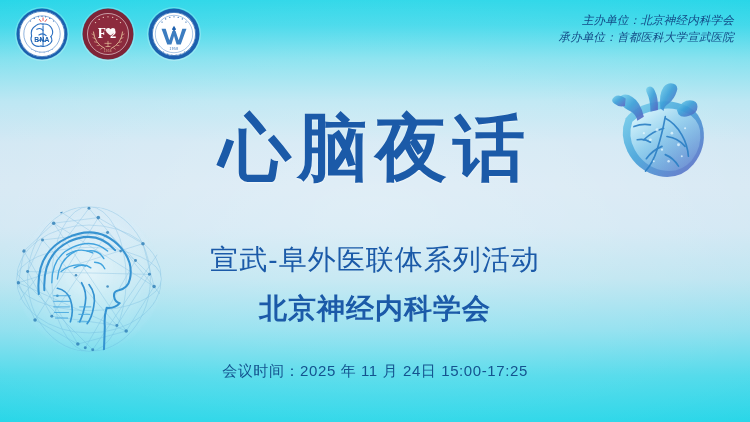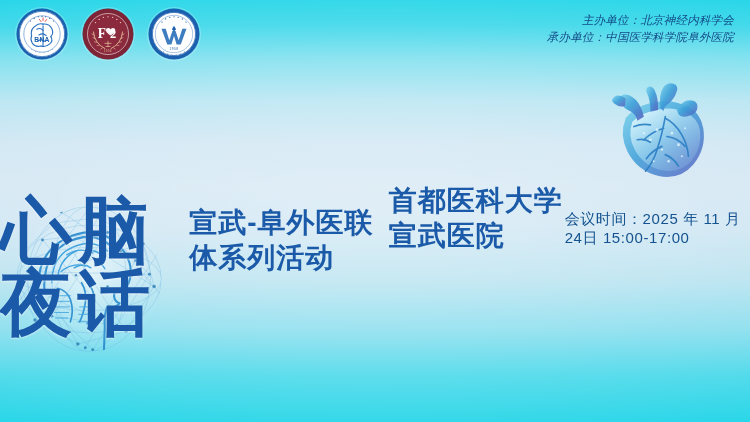--- a/index.html
+++ b/index.html
@@ -94,36 +94,36 @@
     height: 104px;
     z-index: 2;
   }
 
   
   .content {
     position: absolute;
     inset: 0;
     z-index: 5;
     display: flex;
-    flex-direction: row;
+    flex-direction: column;
     align-items: center;
   }
   .main-title {
     margin-top: 112px;
     font-size: 72px;
     font-weight: bold;
     color: #1b5aa8;
     letter-spacing: 6px;
     line-height: 1;
     text-shadow: 0 1px 2px rgba(255,255,255,0.55);
   }
   .subtitle-1 {
     margin-top: 58px;
     font-size: 28px;
-    font-weight: bold;
+    font-weight: normal;
     color: #1b5aa8;
     letter-spacing: 1px;
     line-height: 1.25;
   }
   .subtitle-2 {
     margin-top: 14px;
     font-size: 28px;
     font-weight: bold;
     color: #1b5aa8;
     letter-spacing: 1px;
@@ -265,21 +265,21 @@
             <circle cx="54" cy="90" r="0.9"></circle>
           <circle cx="62" cy="88" r="0.9"></circle>
             <circle cx="70" cy="84" r="0.9"></circle>
         </g>
       </svg>
     </span>
   </div>
 
   <div class="org-block">
     <div class="org-line">主办单位：北京神经内科学会</div>
-    <div class="org-line">承办单位：中国医学科学院阜外医院</div>
+    <div class="org-line">承办单位：首都医科大学宣武医院</div>
   </div>
 
   <div class="brain-art">
     <svg viewBox="0 0 200 200" width="186" height="186" aria-hidden="true">
       <defs>
         <radialGradient id="sphereGlow" cx="50%" cy="45%" r="55%">
           <stop offset="0%" stop-color="#ffffff" stop-opacity="0.55"></stop>
           <stop offset="70%" stop-color="#ddf1fb" stop-opacity="0.25"></stop>
           <stop offset="100%" stop-color="#bfe7f6" stop-opacity="0.05"></stop>
         </radialGradient>
@@ -424,17 +424,17 @@
           <circle cx="88" cy="96" r="1.5"></circle>
         <circle cx="70" cy="96" r="1.2"></circle>
           <circle cx="104" cy="90" r="1.2"></circle>
       </g>
     </svg>
   </div>
 
   <div class="content">
     <div class="main-title">心脑夜话</div>
     <div class="subtitle-1">宣武-阜外医联体系列活动</div>
-    <div class="subtitle-2">首都医科大学宣武医院</div>
-    <div class="meeting-time">会议时间：2025 年 11 月 24日  15:00-17:00</div>
+    <div class="subtitle-2">北京神经内科学会</div>
+    <div class="meeting-time">会议时间：2025 年 11 月 24日  15:00-17:25</div>
   </div>
 
 </div>
 
 </body></html>

